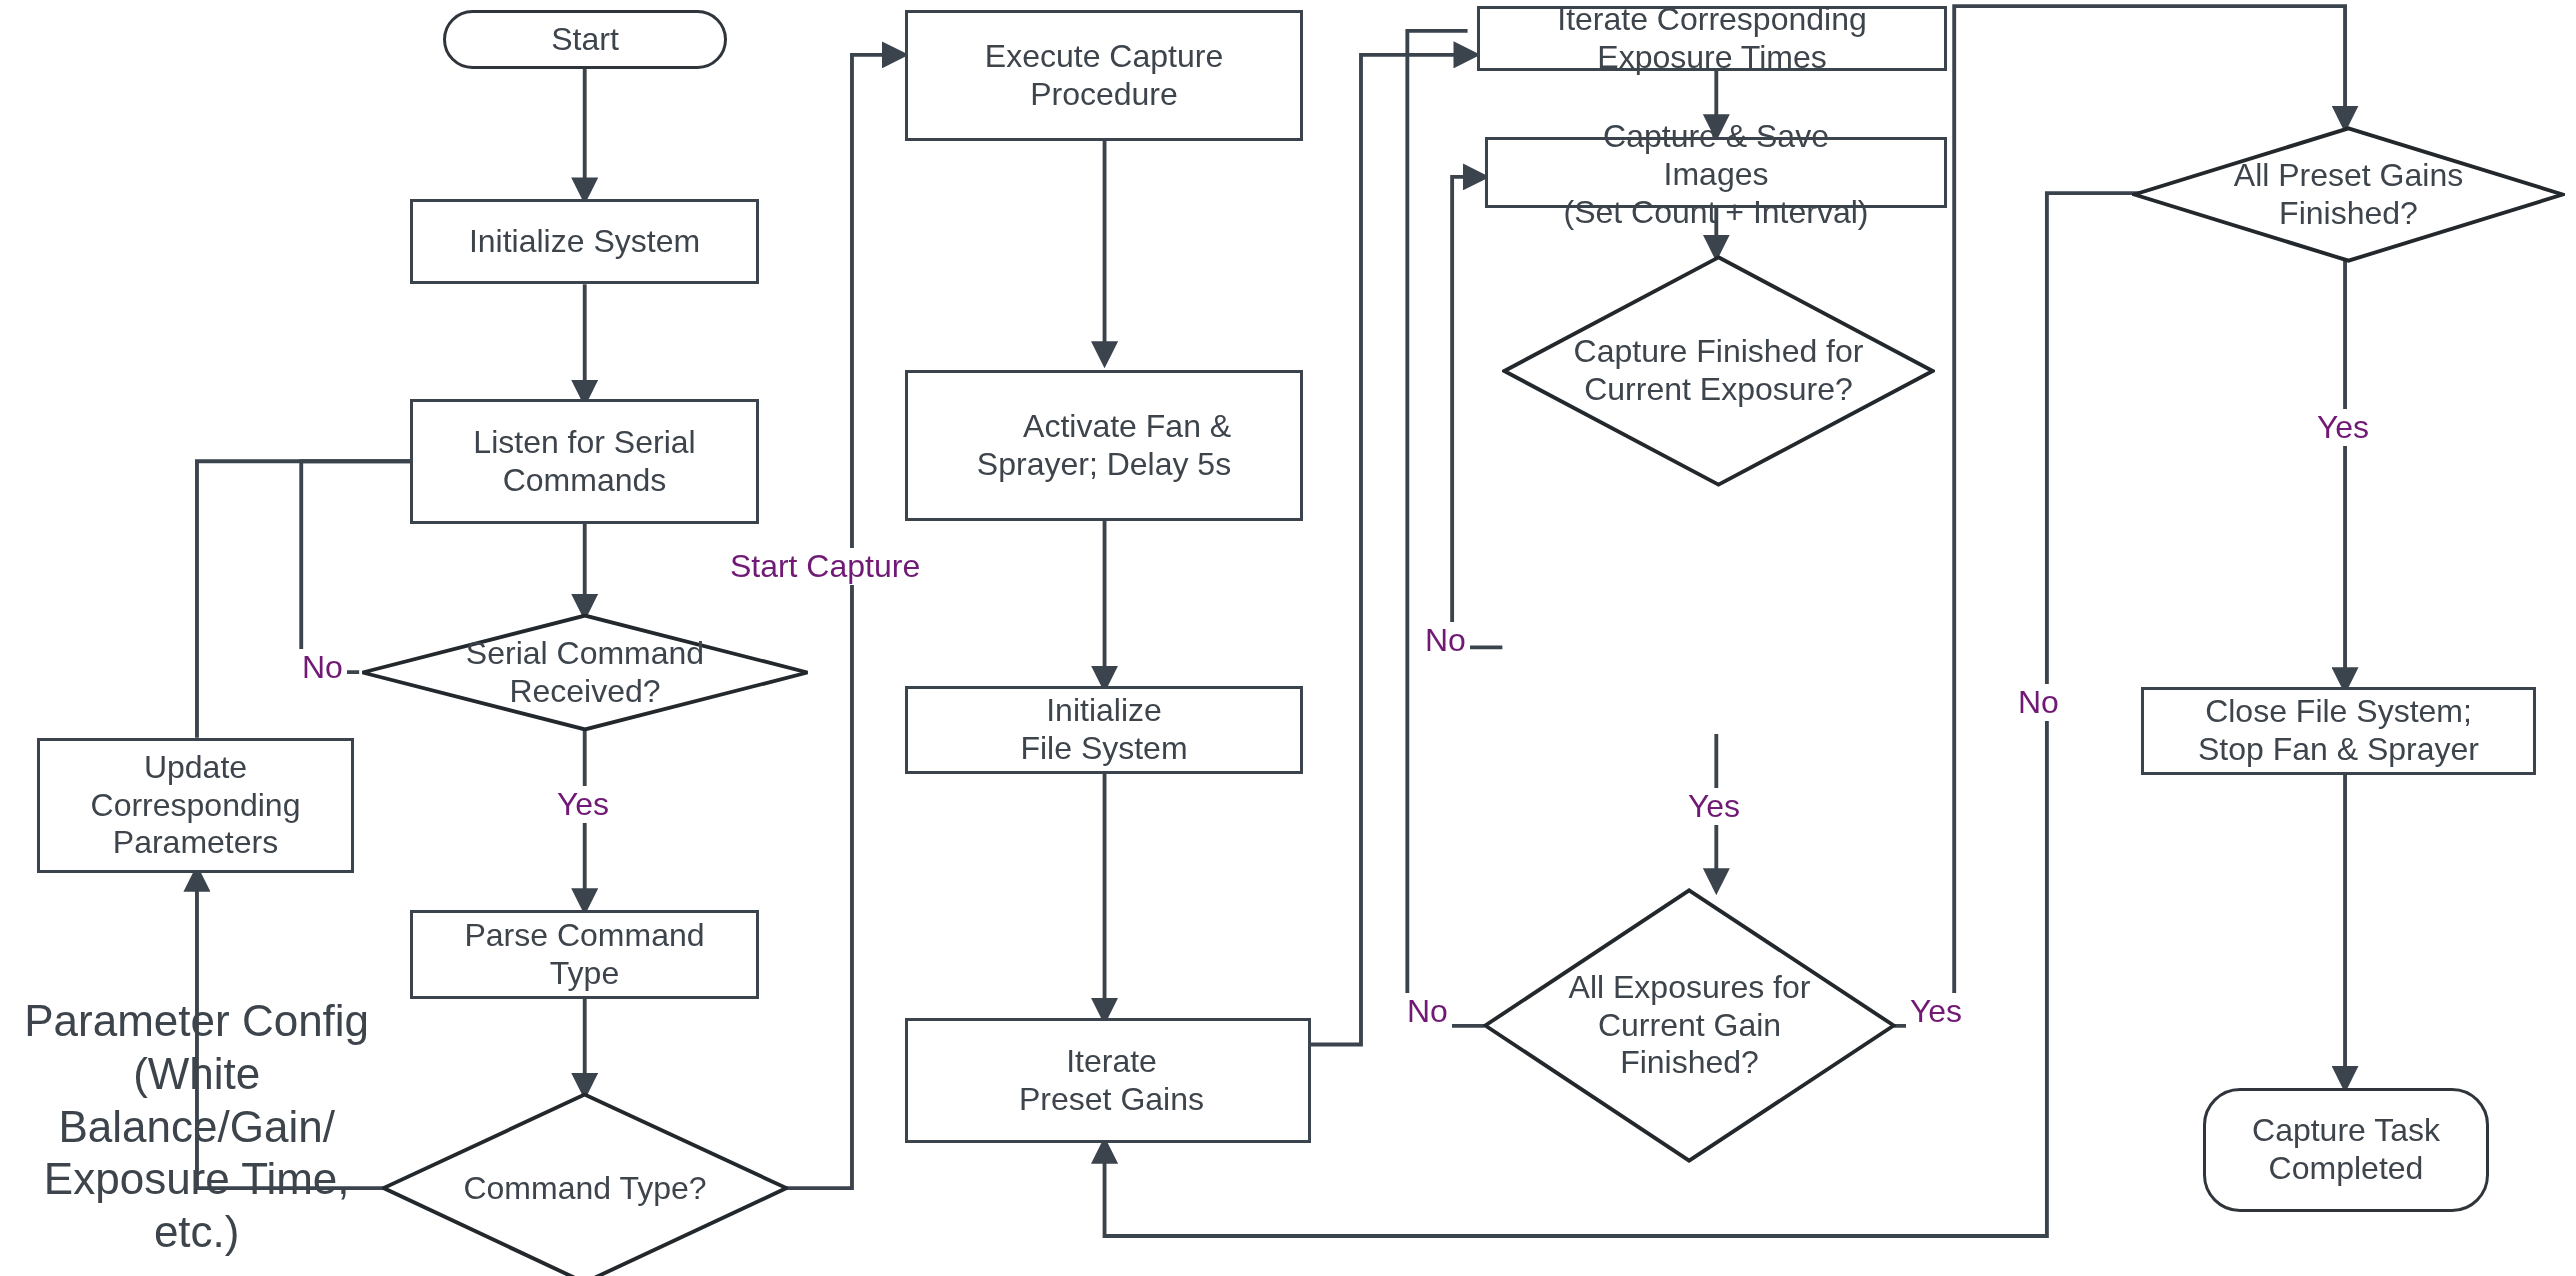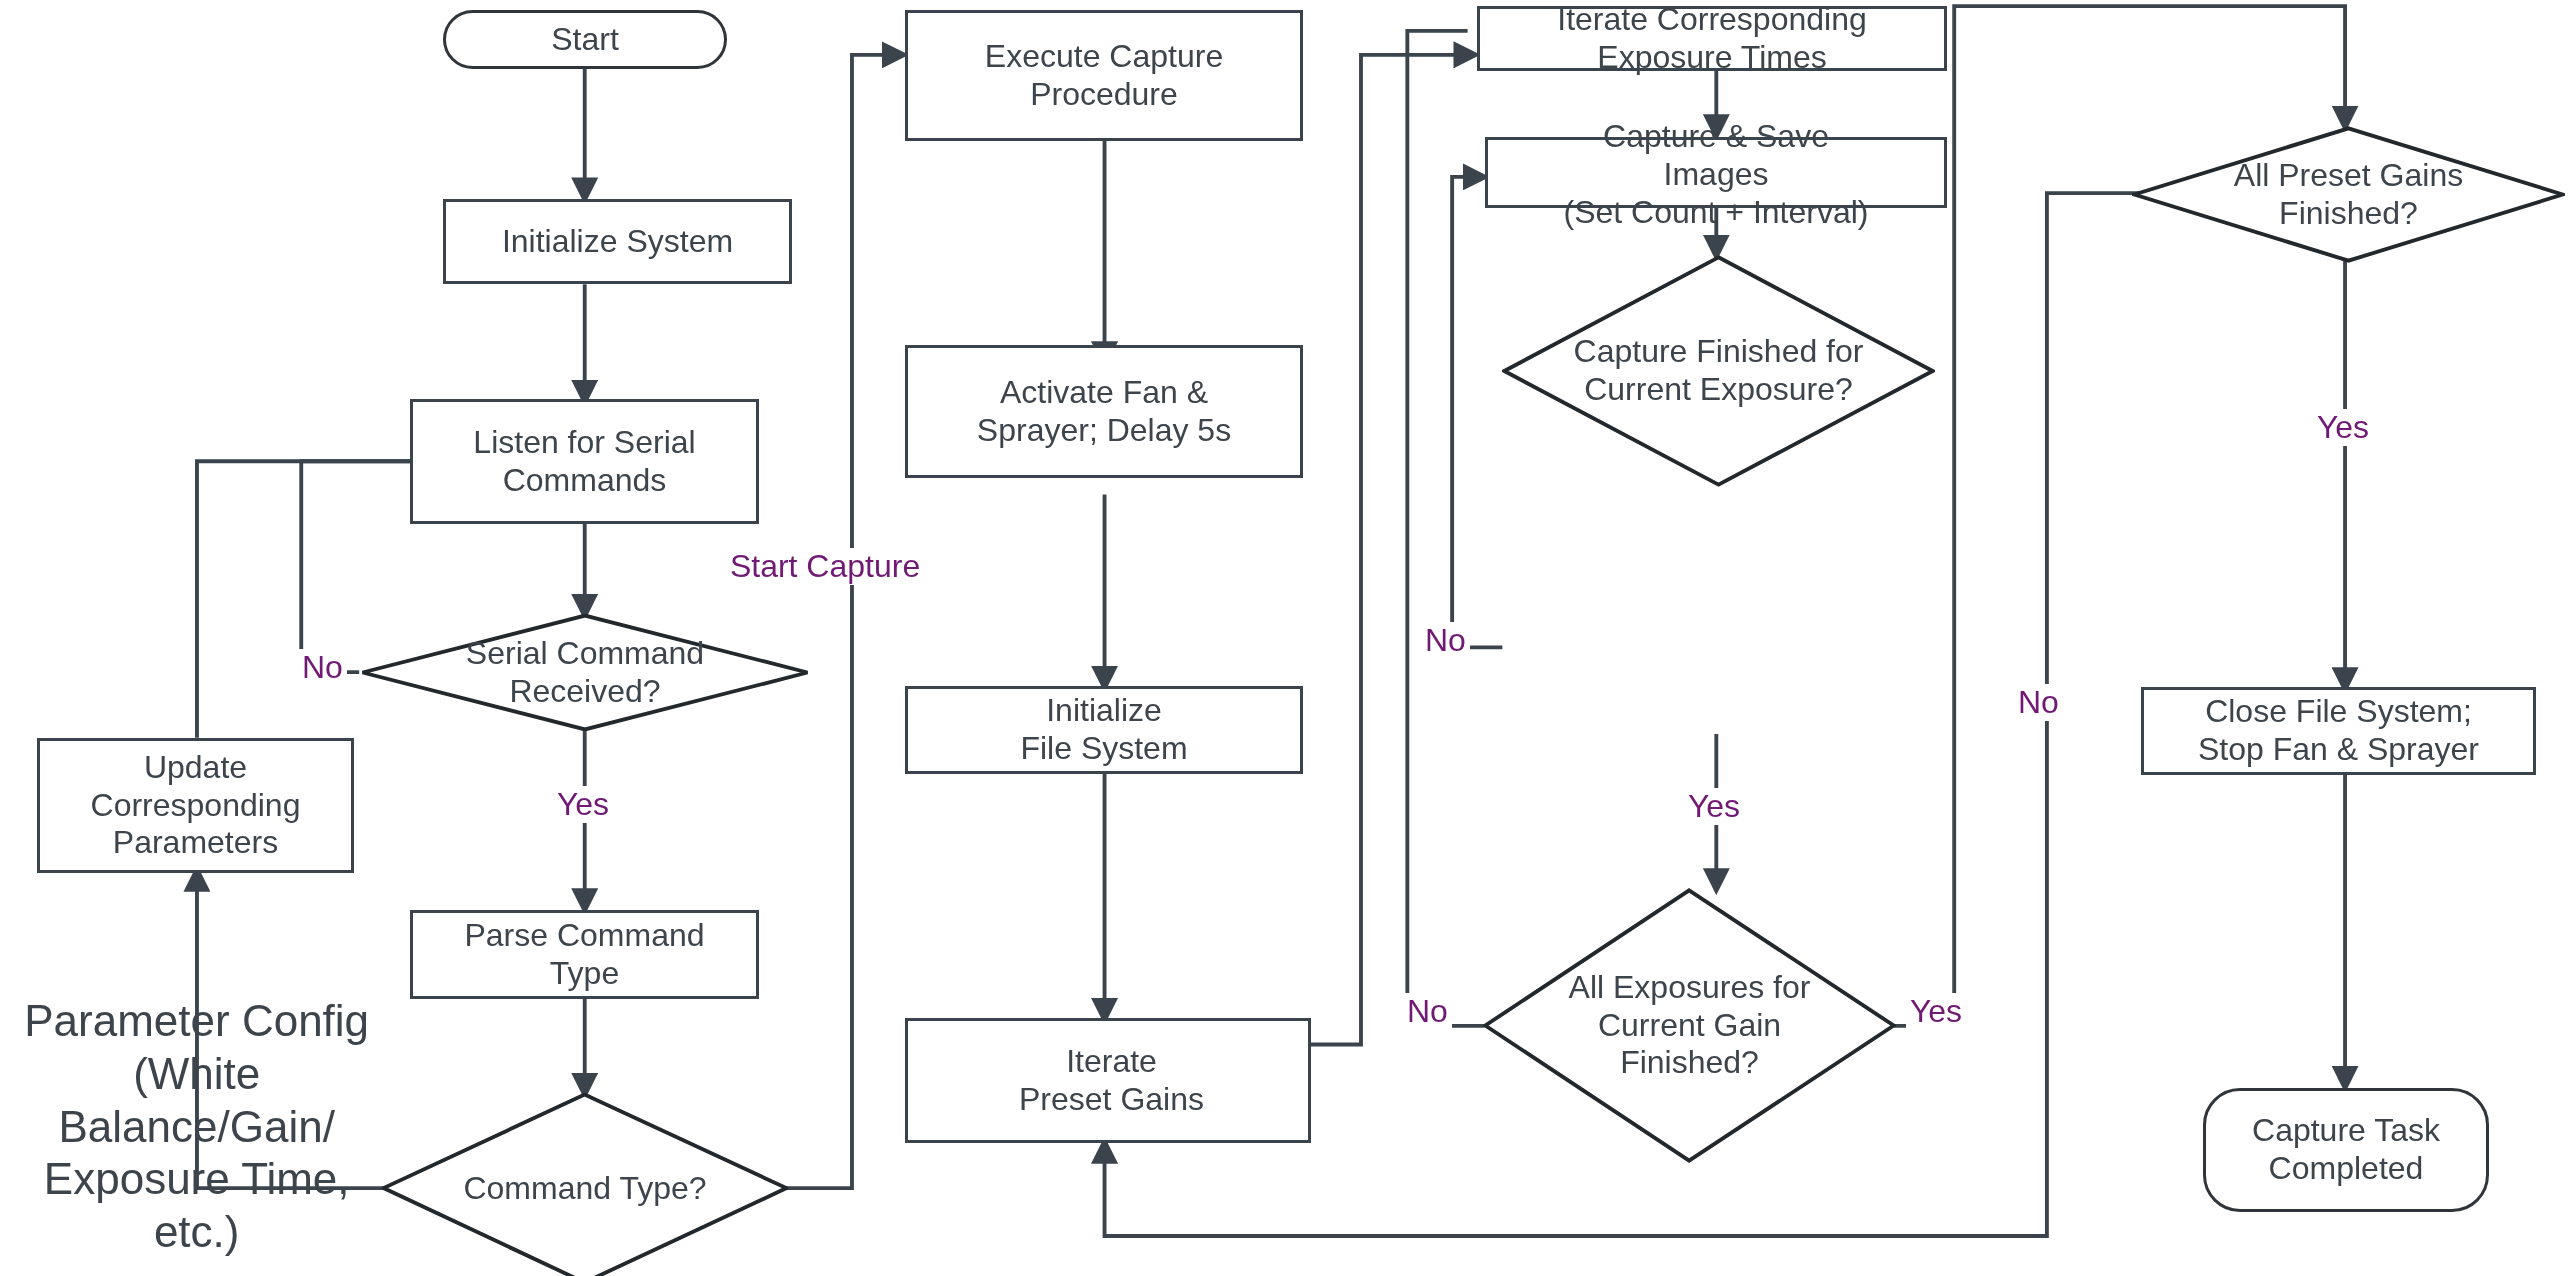--- a/index.html
+++ b/index.html
@@ -139,21 +139,21 @@
       <path d="M 2880 250 L 2650 250 L 2650 1600 L 1430 1600 L 1430 1480" marker-end="url(#arw)"></path>
 
       <path d="M 3036 1003 L 3036 1406" marker-end="url(#arw)"></path>
     </g>
   </svg>
 
   <div class="node terminal" style="left:443px; top:10px; width:284px; height:59px;">
     <span>Start</span>
   </div>
 
-  <div class="node process" style="left:410px; top:199px; width:349px; height:85px;margin-left:33px;">
+  <div class="node process" style="left:410px; top:199px; width:349px; height:85px;">
     <span>Initialize System</span>
   </div>
 
   <div class="node process" style="left:410px; top:399px; width:349px; height:125px;">
     <span>Listen for Serial
 Commands</span>
   </div>
 
   <div class="node decision" style="left:361px; top:614px; width:448px; height:117px;">
     <svg class="diamond-svg" viewBox="0 0 580 152" preserveAspectRatio="none">
@@ -179,21 +179,21 @@
       <polygon points="262,2 523,123 262,245 2,123" fill="#ffffff" stroke="#23282d" stroke-width="5"></polygon>
     </svg>
     <span class="dlabel">Command Type?</span>
   </div>
 
   <div class="node process" style="left:905px; top:10px; width:398px; height:131px;">
     <span>Execute Capture
 Procedure</span>
   </div>
 
-  <div class="node process" style="left:905px; top:345px; width:398px; height:133px;">
+  <div class="node process" style="left:905px; top:370px; width:398px; height:151px;text-align:right;">
     <span>Activate Fan &amp;
 Sprayer; Delay 5s</span>
   </div>
 
   <div class="node process" style="left:905px; top:686px; width:398px; height:88px;">
     <span>Initialize
 File System</span>
   </div>
 
   <div class="node process" style="left:905px; top:1018px; width:406px; height:125px;padding-left:7px;">

